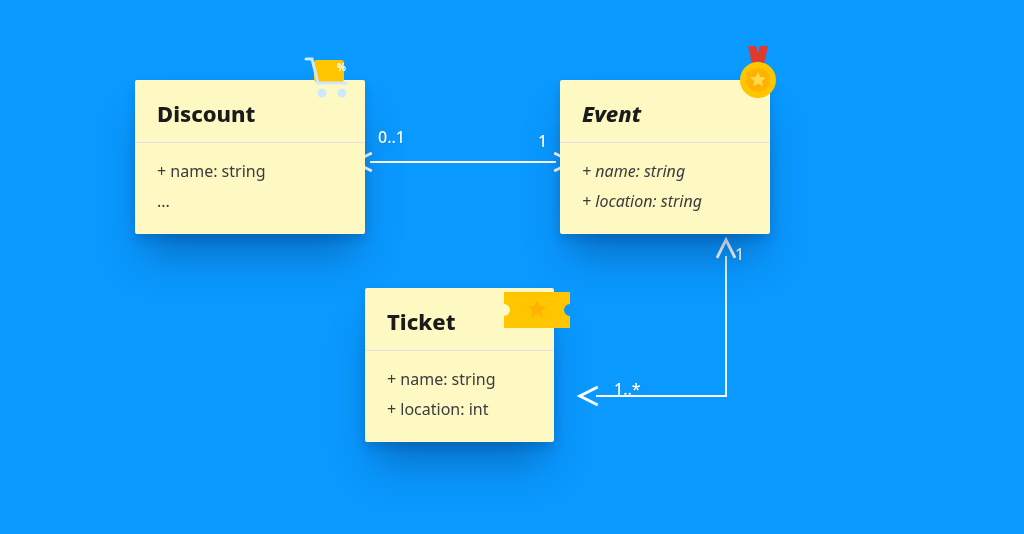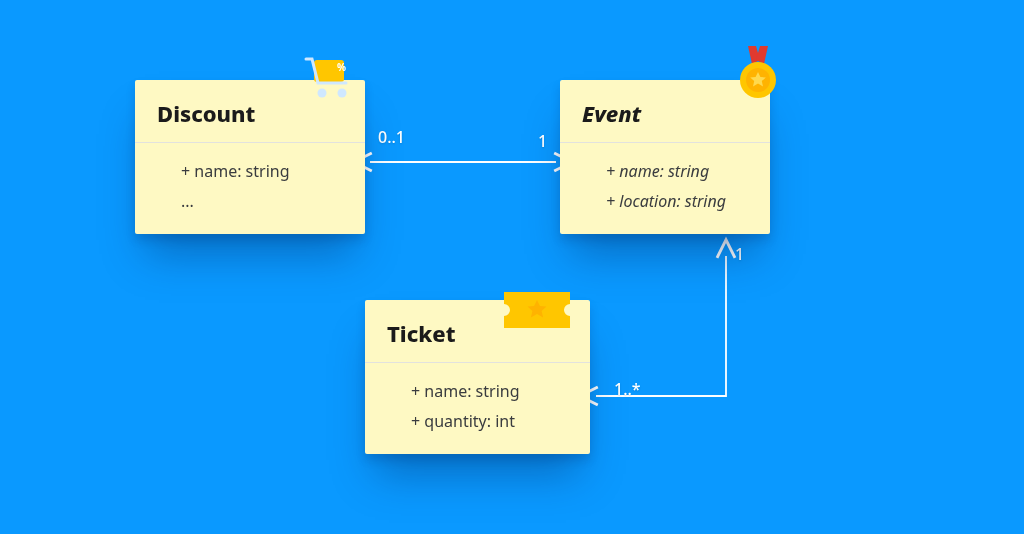--- a/index.html
+++ b/index.html
@@ -5,25 +5,25 @@
   html,body{margin:0;padding:0;width:1024px;height:534px;overflow:hidden;
     font-family:system-ui,-apple-system,Helvetica,Arial,sans-serif;}
   body{background:#0a99ff;position:relative;}
   .stage{position:absolute;inset:0;}
   .card{position:absolute;background:#fef9c3;border-radius:2px;
     box-shadow:0 30px 40px -10px rgba(0,30,80,.35),0 6px 10px rgba(0,30,80,.15);
     padding:0;}
   .card-head{padding:18px 22px 14px;border-bottom:1px solid #e2e2de;font-weight:800;
     font-size:22px;color:#1b1b1b;}
   .card-body{padding:14px 22px 18px;color:#3a3c3f;font-size:16px;line-height:1.85;}
-  .attr{white-space:nowrap;margin-left:24px;}
+  .attr{white-space:nowrap;}
   
   .c-discount{left:135px;top:80px;width:230px;}
   .c-event{left:560px;top:80px;width:210px;font-style:italic;}
-  .c-ticket{left:365px;top:300px;width:225px;}
+  .c-ticket{left:365px;top:288px;width:189px;}
   
   .mlabel{position:absolute;color:#fff;font-size:16px;font-weight:500;
     text-shadow:0 1px 2px rgba(0,0,0,.15);}
   .m-discount{left:378px;top:118px;margin-top:8px;}
   .m-event1{left:538px;top:130px;}
   .m-event2{left:735px;top:243px;}
   .m-ticket{left:614px;top:378px;}
   
   .ico{position:absolute;}
   .cart{left:300px;top:55px;width:60px;height:45px;}
@@ -70,21 +70,21 @@
     <div class="card-body">
       <div class="attr">+ name: string</div>
       <div class="attr">+ location: string</div>
     </div>
   </div>
 
   <div class="card c-ticket">
     <div class="card-head">Ticket</div>
     <div class="card-body">
       <div class="attr">+ name: string</div>
-      <div class="attr">+ quantity: int</div>
+      <div class="attr">+ location: int</div>
     </div>
   </div>
 
   <div class="ico cart">
     <svg viewBox="0 0 60 45">
       <rect x="14" y="5" width="30" height="22" rx="3" fill="#ffc600"></rect>
       <text x="37" y="16" font-size="10" fill="#fff" font-weight="700">%</text>
       <path d="M6,4 h6 l6,24 h28" fill="none" stroke="#cfe8ff" stroke-width="3" stroke-linecap="round"></path>
       <circle cx="22" cy="38" r="4.5" fill="#cfe8ff"></circle>
       <circle cx="42" cy="38" r="4.5" fill="#cfe8ff"></circle>

